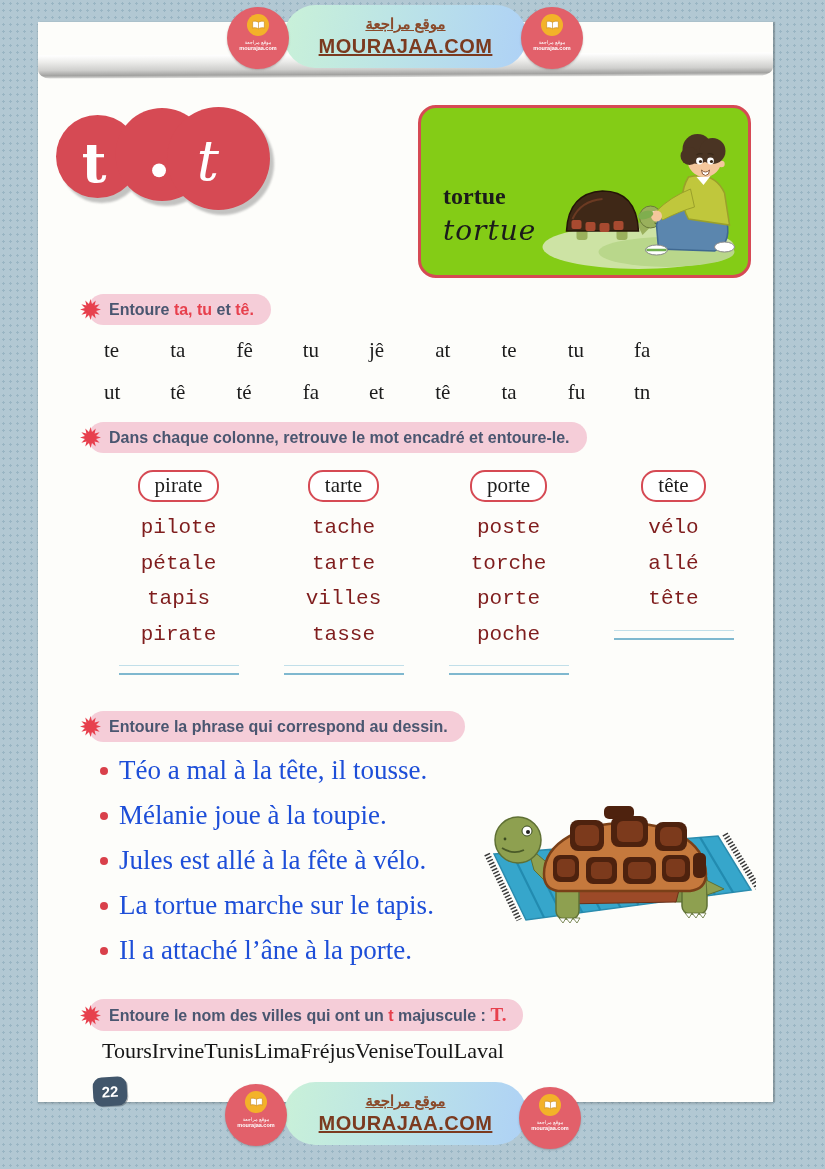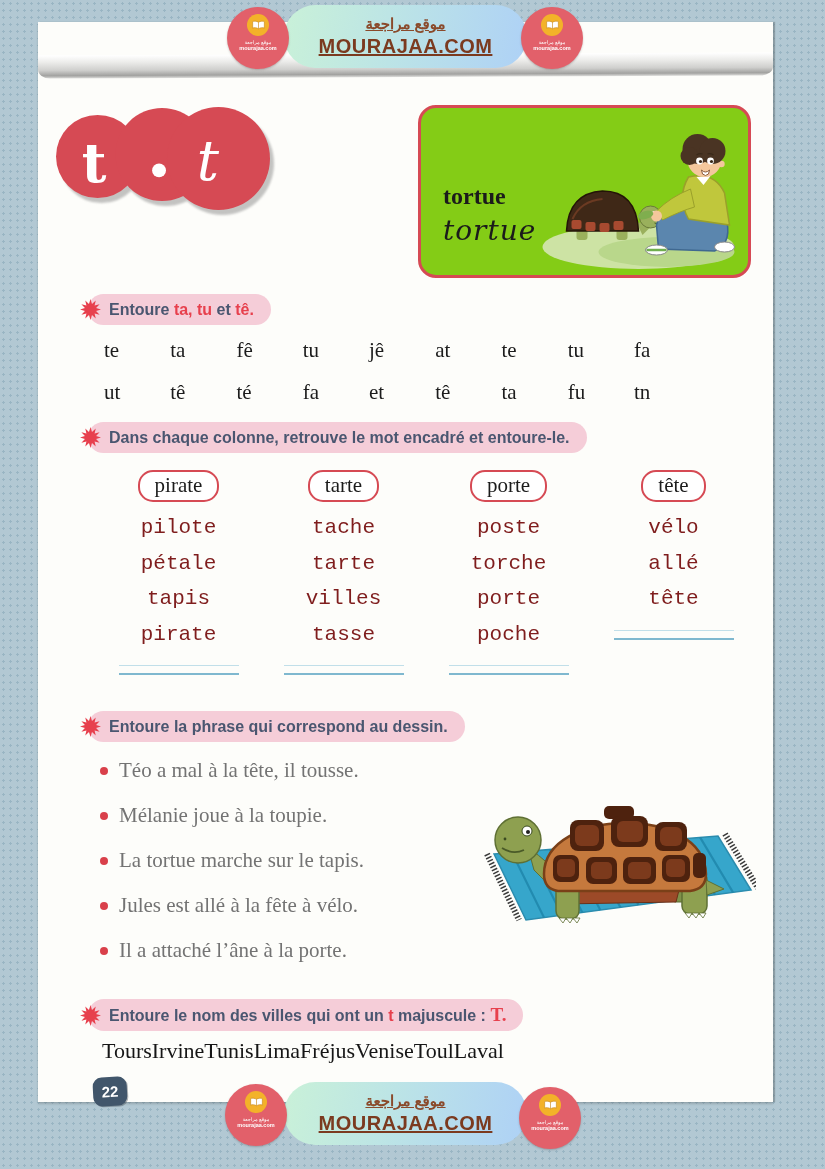--- a/index.html
+++ b/index.html
@@ -55,21 +55,21 @@
     padding:1px 15px 2px;font-family:"Liberation Serif",serif;font-size:21px;color:#1c1c1c;
     margin-bottom:8px;background:#fff;
   }
   .word{font-family:Liberation Mono, monospace;font-size:21px;color:#7f1d1d;line-height:35.5px;}
   .wline{width:120px;height:7px;margin:13px auto 0;
     border-top:1.5px solid rgba(146,200,220,.55);
     border-bottom:2px solid rgba(106,173,200,.85);}
   
   .sentences{position:absolute;left:62px;top:726px;}
   .sentence{display:flex;align-items:center;height:45px;
-    font-family:"Liberation Serif",serif;font-size:21px;color:#737373;}
+    font-family:"Liberation Serif",serif;font-size:27px;color:#1d4ed8;}
   .bullet{width:8px;height:8px;border-radius:50%;background:#d9404a;margin-right:11px;flex:0 0 auto;}
   .turtle-art{position:absolute;left:428px;top:740px;}
   
   .cities{position:absolute;left:64px;top:1016px;width:634px;display:flex;justify-content:flex-start;
     font-family:"Liberation Serif",serif;font-size:22px;color:#161616;}
   
   .pagenum{
     position:absolute;left:55px;top:1055px;width:34px;height:29px;border-radius:9px;
     background:#41566b;color:#fff;font-weight:bold;font-size:15px;
     display:flex;align-items:center;justify-content:center;transform:rotate(-3deg);
@@ -241,25 +241,25 @@
     <div class="sentence">
         <span class="bullet"></span>
         <span>Téo a mal à la tête, il tousse.</span>
       </div>
     <div class="sentence">
         <span class="bullet"></span>
         <span>Mélanie joue à la toupie.</span>
       </div>
     <div class="sentence">
         <span class="bullet"></span>
+        <span>Jules est allé à la fête à vélo.</span>
+      </div>
+    <div class="sentence">
+        <span class="bullet"></span>
         <span>La tortue marche sur le tapis.</span>
-      </div>
-    <div class="sentence">
-        <span class="bullet"></span>
-        <span>Jules est allé à la fête à vélo.</span>
       </div>
     <div class="sentence">
         <span class="bullet"></span>
         <span>Il a attaché l’âne à la porte.</span>
       </div>
   </div>
 
   <svg class="turtle-art" width="290" height="170" viewBox="0 0 290 170">
 
     <polygon points="28,92 252,74 285,128 60,158" fill="#36a6cb" stroke="#2b8cae" stroke-width="1.5"></polygon>

